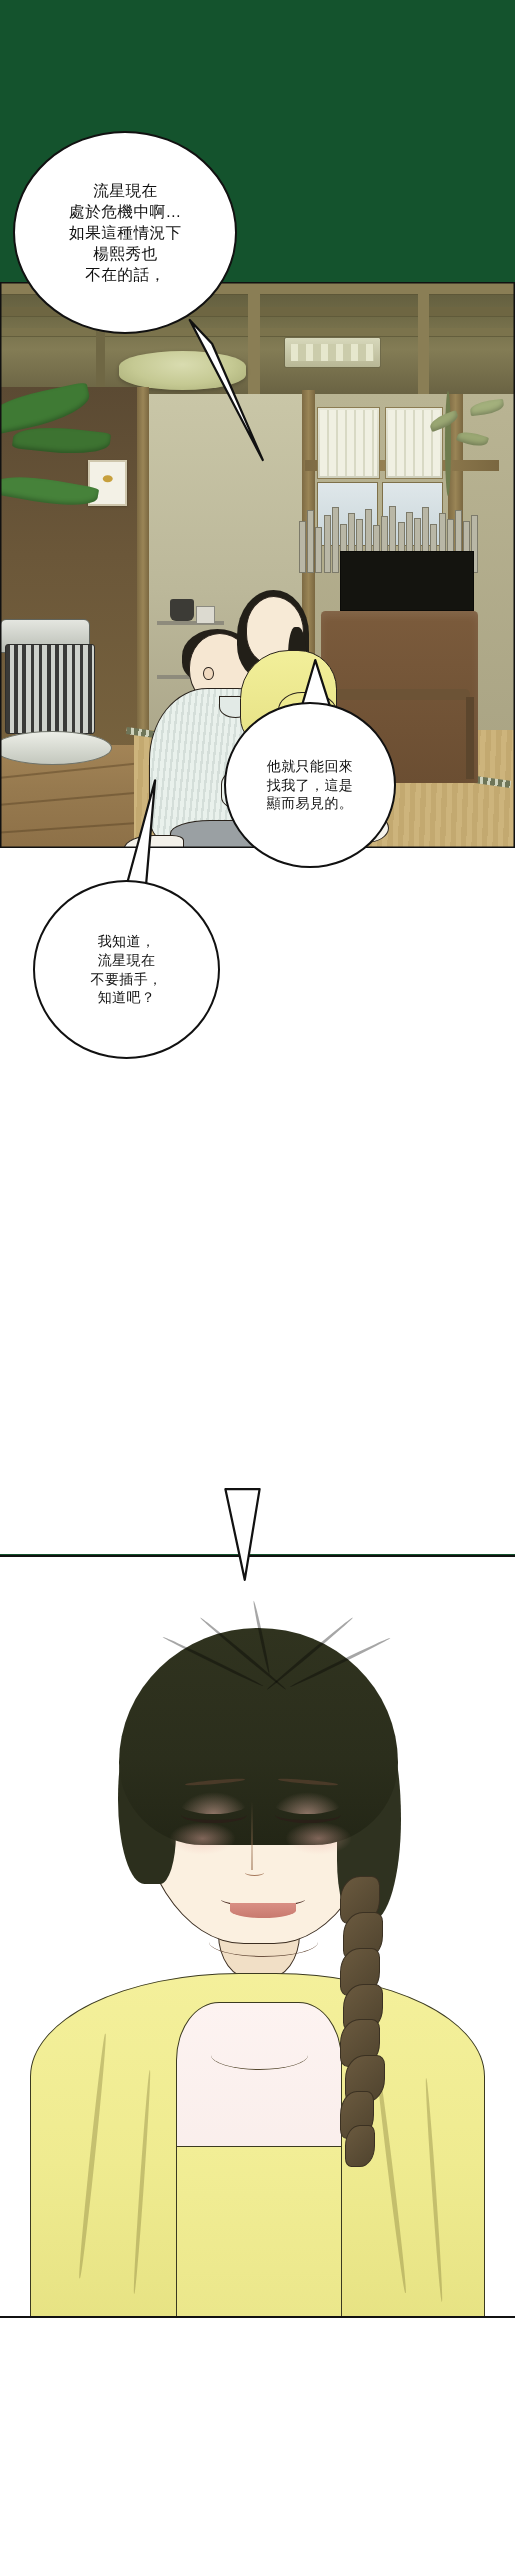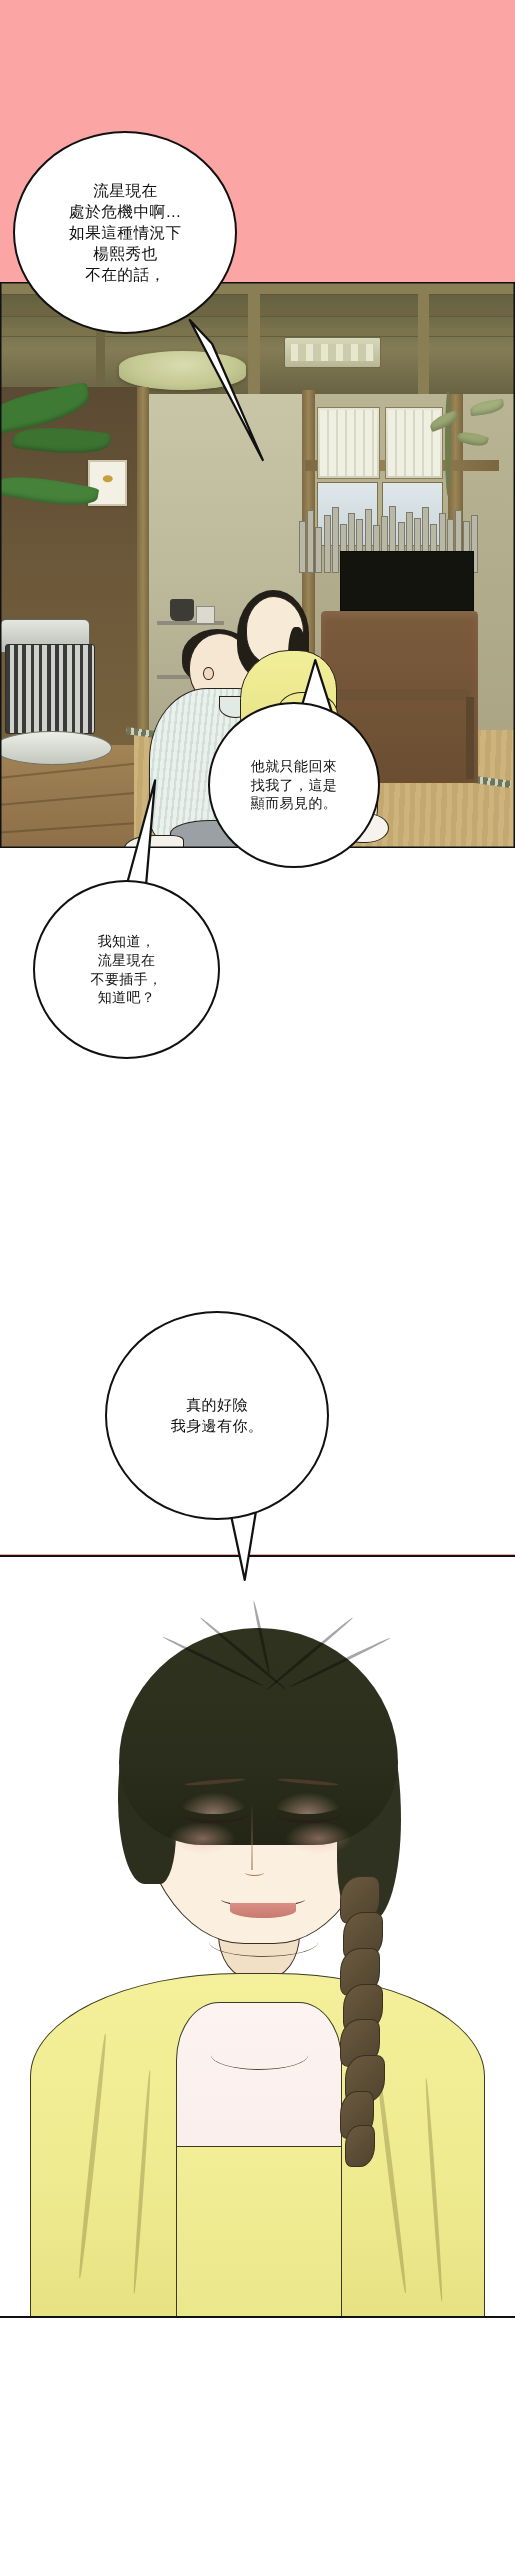--- a/index.html
+++ b/index.html
@@ -1,21 +1,21 @@
 <!DOCTYPE html>
 <html style="font-size:12px"><head>
 <meta charset="utf-8">
 <style>
   * { margin:0; padding:0; box-sizing:border-box; }
   html, body { background:#ffffff; }
   body {
     width:515px; height:2576px; position:relative; overflow:hidden;
     font-family:"Liberation Sans", "DejaVu Sans", sans-serif;
   }
-  .page { position:absolute; inset:0; background:#fca5a5; }
+  .page { position:absolute; inset:0; background:#14532d; }
 
   
   .panel { position:absolute; overflow:hidden; }
 
   
   #panel-room {
     left:0; top:282px; width:515px; height:566px;
     background:
       linear-gradient(180deg,#6d6a46 0%,#7b7551 6%,#8d8a63 9%,#8d8a63 11%,#6b6144 12%,#6b6144 13%,#a3a184 14%, #b2b092 18%, #b6b394 25%, #9b9579 30%, #8a8068 36%, #b9a87f 46%, #c2ae83 56%, #b39a6e 70%, #9c8259 86%, #8f784f 100%);
   }
@@ -224,21 +224,21 @@
     position:absolute; background:#ffffff; border:2.2px solid #111;
     display:flex; align-items:center; justify-content:center; text-align:center;
     z-index:80; color:#111;
     font-family:"Liberation Sans","DejaVu Sans",sans-serif;
   }
   .bubble .txt { line-height:1.34; white-space:pre-line; font-weight:400; letter-spacing:0.4px; }
 
   #bubble-1 { left:13.4px; top:131px; width:224px; height:203px;
     border-radius:50% / 50%; }
   #bubble-1 .txt { font-size:15.7px; }
-  #bubble-2 { left:208px; top:702px; width:172px; height:166px; border-radius:50%/50%; }
+  #bubble-2 { left:224px; top:702px; width:172px; height:166px; border-radius:50%/50%; }
   #bubble-2 .txt { font-size:14px; }
   #bubble-3 { left:33px; top:880px; width:187px; height:179px; border-radius:50%/50%; }
   #bubble-3 .txt { font-size:14px; }
   #bubble-4 { left:105px; top:1311px; width:224px; height:209px; border-radius:50%/50%; }
   #bubble-4 .txt { font-size:15px; }
 
   .tail { position:absolute; z-index:79; }
   .tail svg { display:block; }
 
   .white-gap { position:absolute; left:0; top:848px; width:515px; height:706px; background:#fff; z-index:70; }
@@ -461,19 +461,15 @@
 顯而易見的。</div>
   </div>
 
   <div class="bubble" id="bubble-3">
     <div class="txt">我知道，
 流星現在
 不要插手，
 知道吧？</div>
   </div>
 
-  <div class="bubble" id="bubble-4">
-    <div class="txt">真的好險
-我身邊有你。</div>
-  </div>
 
 </div>
 
 
 </body></html>

